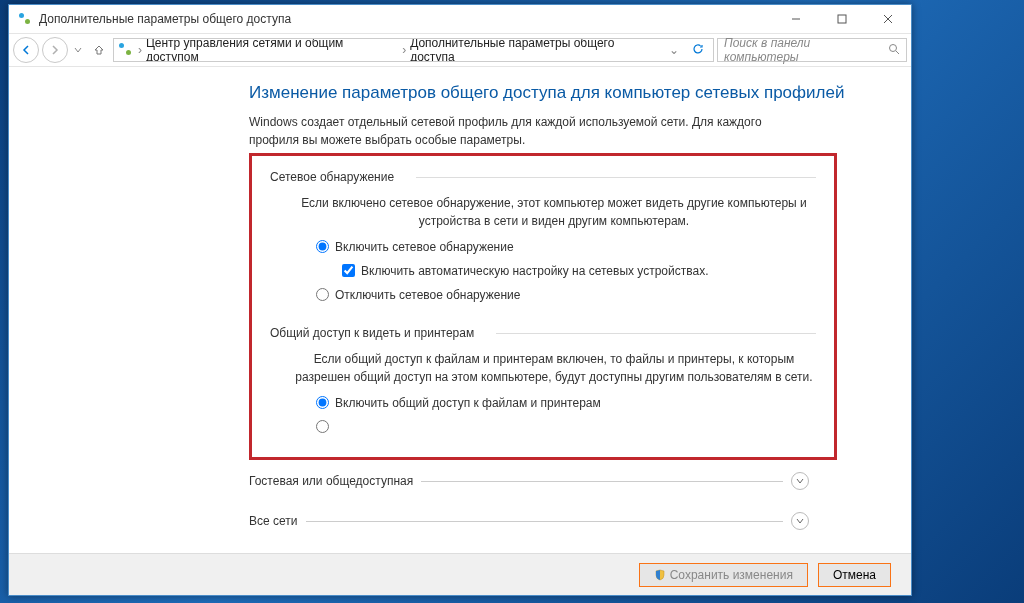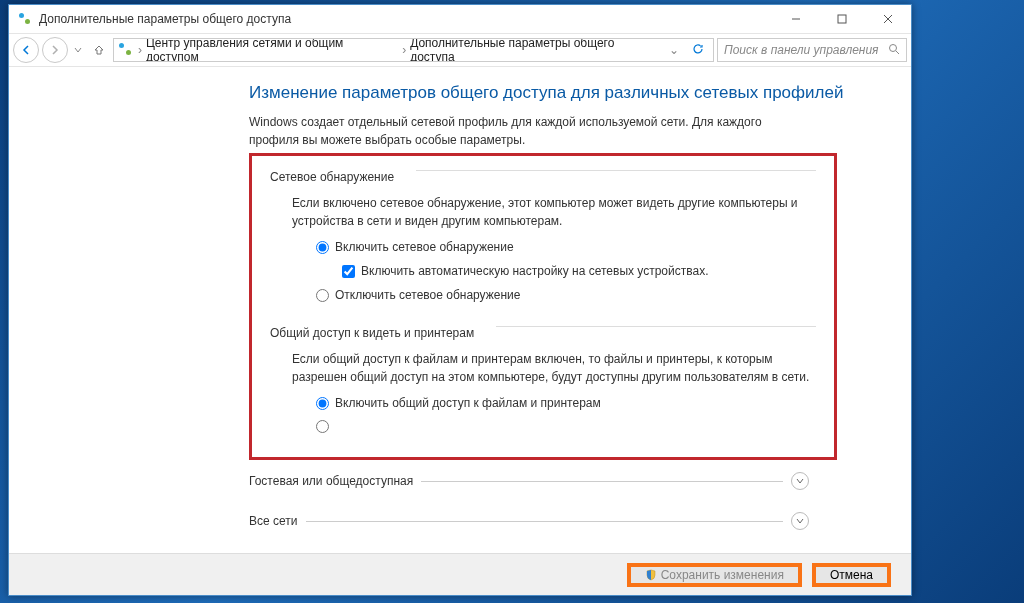--- a/index.html
+++ b/index.html
@@ -146,33 +146,34 @@
     font-size:10px; color:#666;
     background:#fff;
   }
   .red-box {
     border:3px solid #c1272d;
     padding: 14px 18px;
     margin: 4px 0 12px 0;
     max-width:588px;
   }
   .group-title {
-    display:flex; gap:22px;
+    display:flex; align-items:center; gap:22px;
     font-size:12px;
     margin-bottom:10px;
   }
   .group-title .line { flex:1; height:1px; background:#ddd; }
   .group-body {
     padding-left:22px;
     font-size:12px;
     line-height:1.5;
     margin-bottom:8px;
+    text-align:center;
   }
   .radio-row, .check-row {
-    display:flex; align-items:flex-end;
+    display:flex; align-items:flex-start;
     gap:6px;
     padding-left:46px;
     font-size:12px;
     margin:10px 0;
   }
   .check-row { padding-left:72px; }
   input[type=radio], input[type=checkbox] {
     margin:0; width:13px; height:13px;
   }
   .footer {
@@ -181,21 +182,21 @@
     background:#f0f0f0;
     display:flex;
     align-items:center;
     justify-content:flex-end;
     padding: 0 20px;
     gap:10px;
   }
   .btn {
     height:24px;
     padding: 0 14px;
-    border:4px solid #f97316;
+    border:1px solid #f97316;
     background:#e6e6e6;
     font-size:12px;
     display:flex; align-items:center; gap:4px;
   }
   .btn.disabled { color:#888; }
   .shield {
     width:12px; height:12px;
     display:inline-block;
   }
   .shield svg { width:12px; height:12px; }
@@ -254,32 +255,32 @@
       <span class="bc-sep">›</span>
       <span>Дополнительные параметры общего доступа</span>
       <span class="bc-drop">⌄</span>
       <span class="bc-refresh">
         <svg width="14" height="14">
             <path d="M11 7 A4 4 0 1 1 9.5 3.8 M11 3 L11 5 L9 5" fill="none" stroke="currentColor" stroke-width="1.2"></path>
           </svg>
       </span>
     </div>
     <div class="searchbox">
-      <span>Поиск в панели управления</span>
+      <span>Поиск в панели компьютеры</span>
       <span>
         <svg width="12" height="12">
             <circle cx="5" cy="5" r="3.5" fill="none" stroke="#888" stroke-width="1"></circle>
             <line x1="8" y1="8" x2="11" y2="11" stroke="#888" stroke-width="1"></line>
           </svg>
       </span>
     </div>
   </div>
 
   <div class="content">
-    <h1 class="page-title">Изменение параметров общего доступа для различных сетевых профилей</h1>
+    <h1 class="page-title">Изменение параметров общего доступа для компьютер сетевых профилей</h1>
     <div class="page-desc">Windows создает отдельный сетевой профиль для каждой используемой сети. Для каждого профиля вы можете выбрать особые параметры.</div>
 
 
     <div class="red-box">
 
       <div class="group-title">
         <span>Сетевое обнаружение</span>
         <span class="line"></span>
       </div>
       <div class="group-body">Если включено сетевое обнаружение, этот компьютер может видеть другие компьютеры и устройства в сети и виден другим компьютерам.</div>

